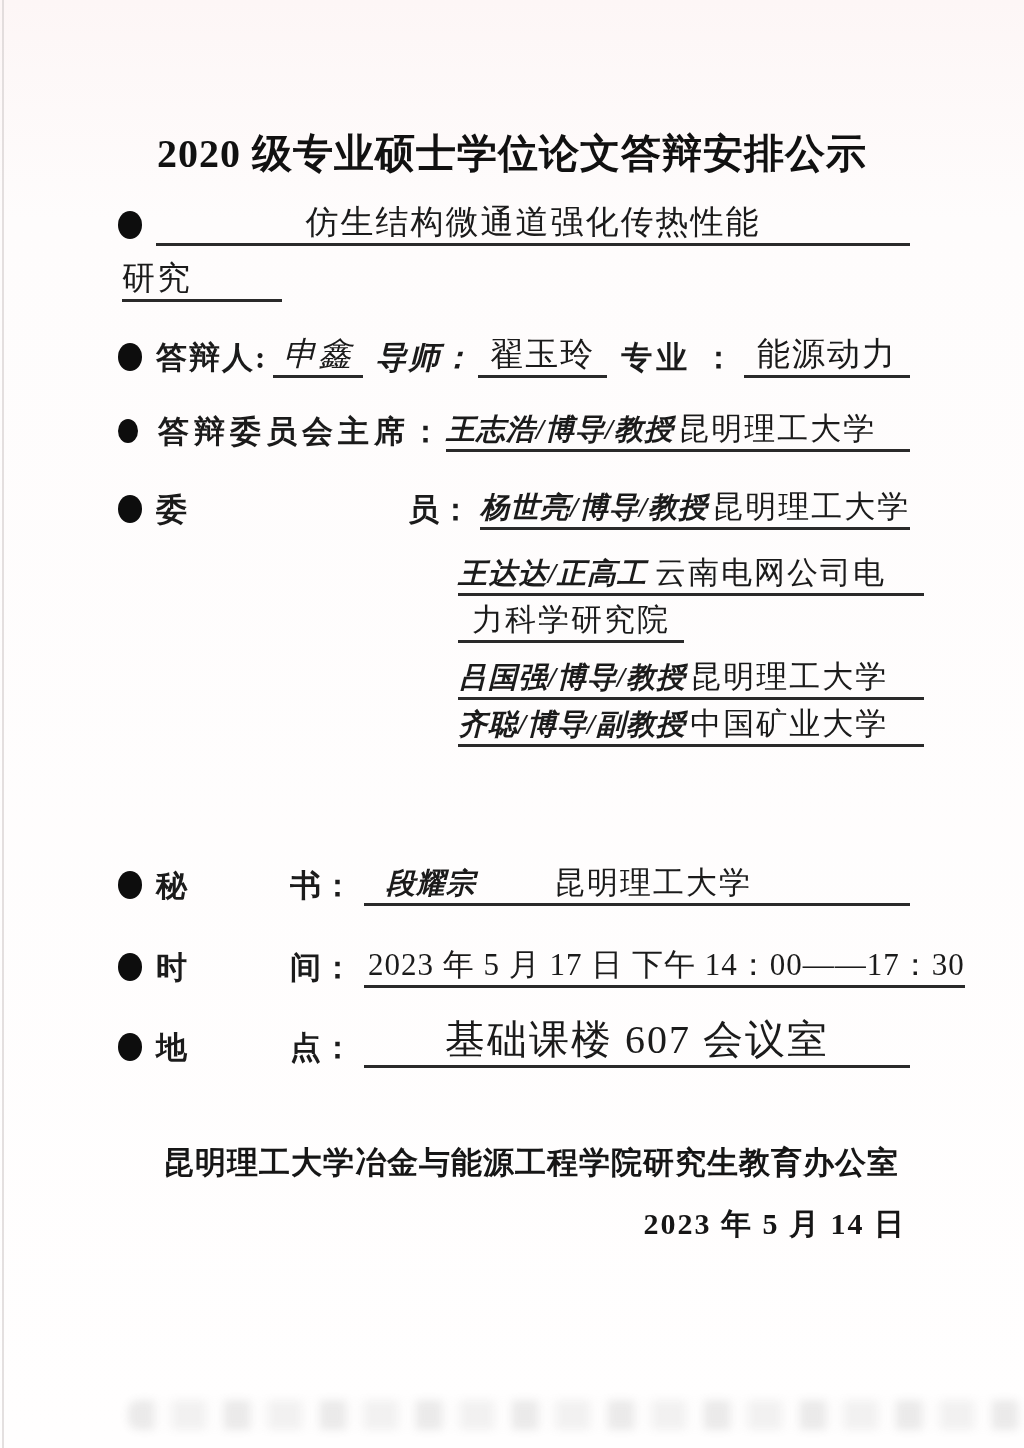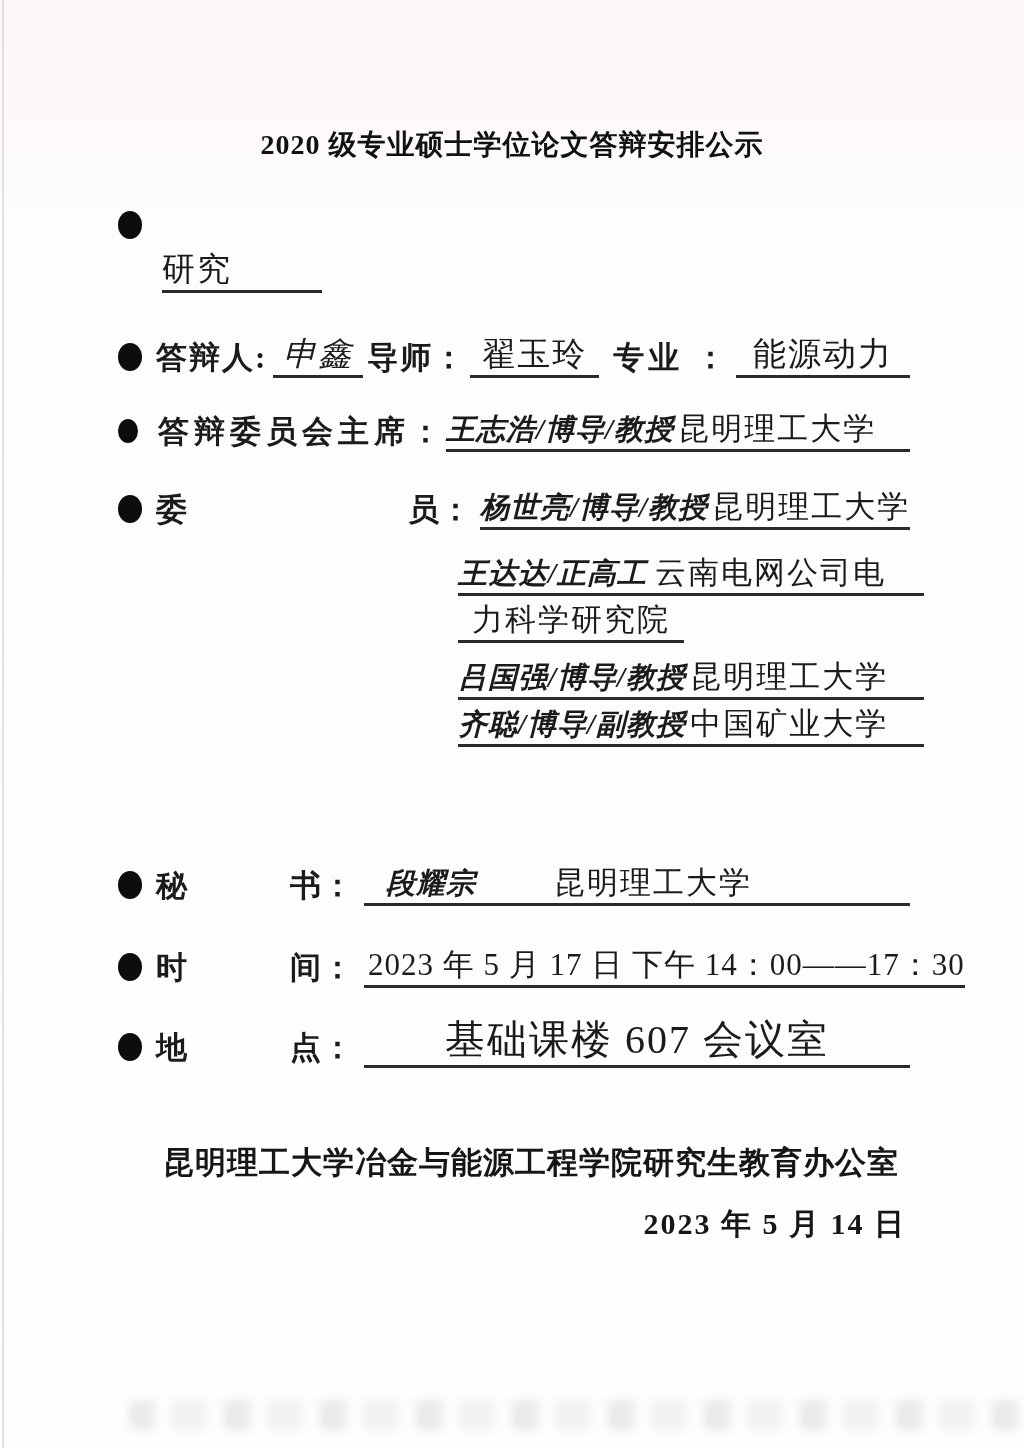--- a/index.html
+++ b/index.html
@@ -7,21 +7,21 @@
     width:1024px;height:1448px;position:relative;overflow:hidden;
     background:linear-gradient(180deg,#fdf6f6 0%, #fefcfc 220px, #fffefe 100%);
     font-family:"Liberation Serif","DejaVu Serif",serif;
     color:#1b1b1b;
   }
   .scan-edge{position:absolute;left:2px;top:0;width:2px;height:100%;background:#d6d0d0;opacity:.65;}
   .smudge{position:absolute;left:128px;right:0;top:1400px;height:30px;
     background:repeating-linear-gradient(90deg,rgba(110,110,110,.30) 0 26px,rgba(190,190,190,.06) 26px 44px,rgba(130,130,130,.22) 44px 78px,rgba(200,200,200,.05) 78px 96px);
     filter:blur(4px);opacity:.45;border-radius:10px;}
   .doc-title{position:absolute;top:126px;left:0;width:100%;text-align:center;
-    font-size:28px;font-weight:700;letter-spacing:1px;color:#111;}
+    font-size:40px;font-weight:700;letter-spacing:1px;color:#111;}
   .row{position:absolute;left:118px;right:114px;display:flex;align-items:flex-end;height:48px;}
   .bullet{flex:0 0 auto;width:24px;height:28px;border-radius:50%;background:#0d0d0d;margin-right:14px;margin-bottom:7px;}
   .bullet.sm{width:20px;height:24px;margin-bottom:9px;}
   .lbl{font-weight:700;font-size:31px;letter-spacing:3px;white-space:nowrap;line-height:1.25;}
   .lbl.wide{letter-spacing:5px;font-size:31px;margin-left:6px;}
   .ul{border-bottom:3px solid #2a2a2a;line-height:1.25;}
   .fill{font-size:33px;letter-spacing:2px;white-space:nowrap;}
   .hand{font-weight:700;font-style:italic;font-size:29px;letter-spacing:1px;white-space:nowrap;margin-top:7px;}
   .aff{font-size:31px;letter-spacing:2px;white-space:nowrap;}
   .grow{flex:1 1 auto;}
@@ -36,31 +36,32 @@
 </style>
 </head>
 <body>
 
 <div class="scan-edge"></div>
 
 <div class="doc-title">2020 级专业硕士学位论文答辩安排公示</div>
 
 <div class="row" style="top:198px;">
   <span class="bullet"></span>
+  <span class="ul grow tcenter fill">仿生结构微通道强化传热性能</span>
 </div>
 
-<div class="row" style="top:245px;margin-left:40px;">
+<div class="row" style="top:254px;">
   <span class="ul fill" style="min-width:160px;margin-left:4px;">研究</span>
 </div>
 
 <div class="row" style="top:330px;">
   <span class="bullet"></span>
   <span class="lbl" style="letter-spacing:2px;">答辩人:</span>
   <span class="ul fill" style="padding:0 10px;margin-left:6px;font-style:italic;">申鑫</span>
-  <span class="lbl" style="margin-left:4px;letter-spacing:2px;">导师：</span>
+  <span class="lbl" style="margin-left:12px;letter-spacing:2px;font-style:italic;">导师：</span>
   <span class="ul fill" style="padding:0 12px;margin-left:4px;">翟玉玲</span>
   <span class="lbl" style="margin-left:14px;letter-spacing:4px;">专业 ：</span>
   <span class="ul grow tcenter fill" style="margin-left:6px;">能源动力</span>
 </div>
 
 <div class="row" style="top:404px;">
   <span class="bullet sm"></span>
   <span class="lbl wide">答辩委员会主席：</span>
   <span class="ul grow" style="white-space:nowrap;"><span class="hand">王志浩/博导/教授</span> <span class="aff">昆明理工大学</span></span>
 </div>

